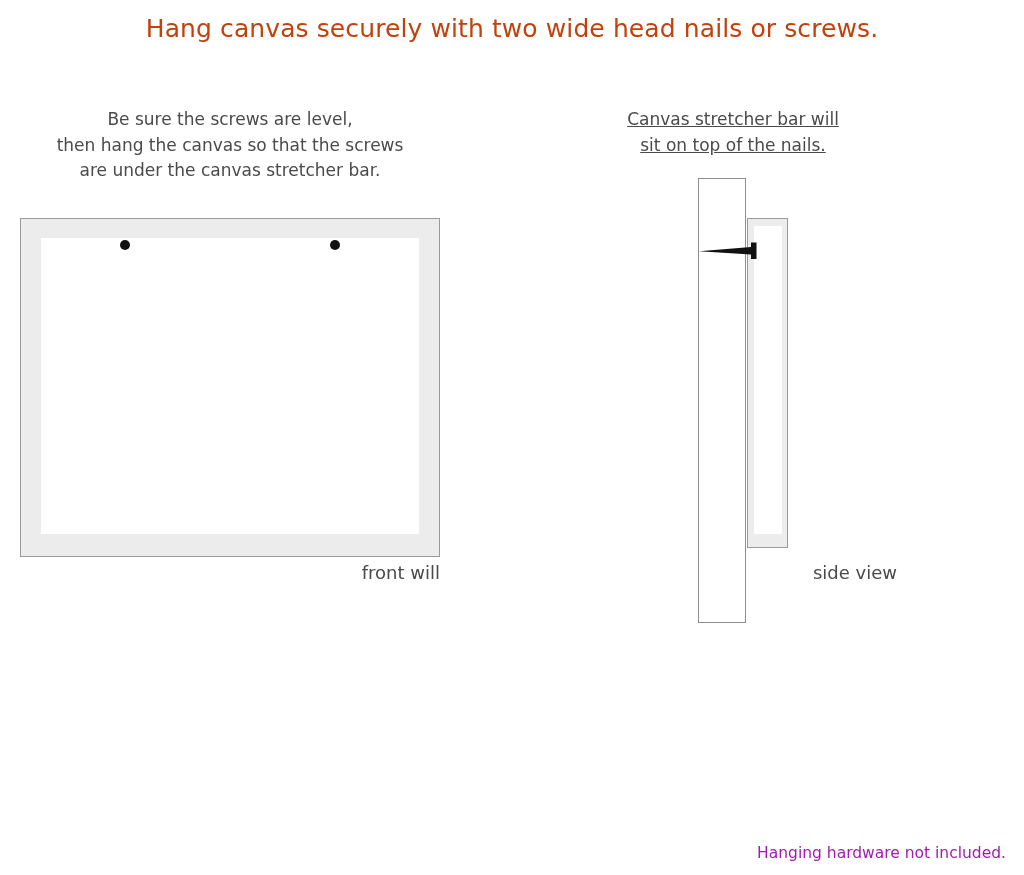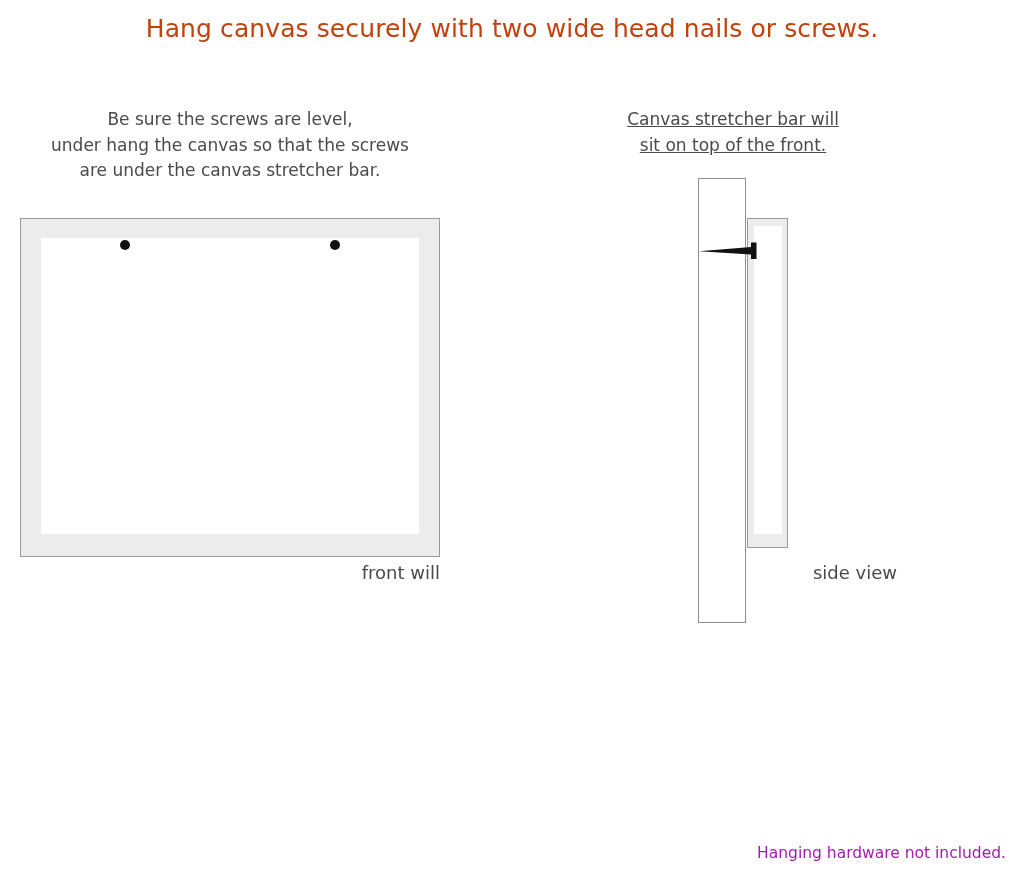--- a/index.html
+++ b/index.html
@@ -163,27 +163,27 @@
   }
   .footer-note .line { display: block; white-space: pre; }
 </style>
 </head>
 <body>
 
 <div class="headline">Hang canvas securely with two wide head nails or screws.</div>
 
 <div class="caption caption-left">
   <span class="line">Be sure the screws are level,</span>
-  <span class="line">under hang the canvas so that the screws</span>
+  <span class="line">then hang the canvas so that the screws</span>
   <span class="line">are under the canvas stretcher bar.</span>
 </div>
 
 <div class="caption caption-right">
   <span class="line">Canvas stretcher bar will</span>
-  <span class="line">sit on top of the front.</span>
+  <span class="line">sit on top of the nails.</span>
 </div>
 
 <div class="front-view">
   <div class="front-frame"></div>
   <div class="front-inner"></div>
   <div class="screw-dot screw-dot-left"></div>
   <div class="screw-dot screw-dot-right"></div>
 </div>
 <div class="view-label label-front">front will</div>
 

